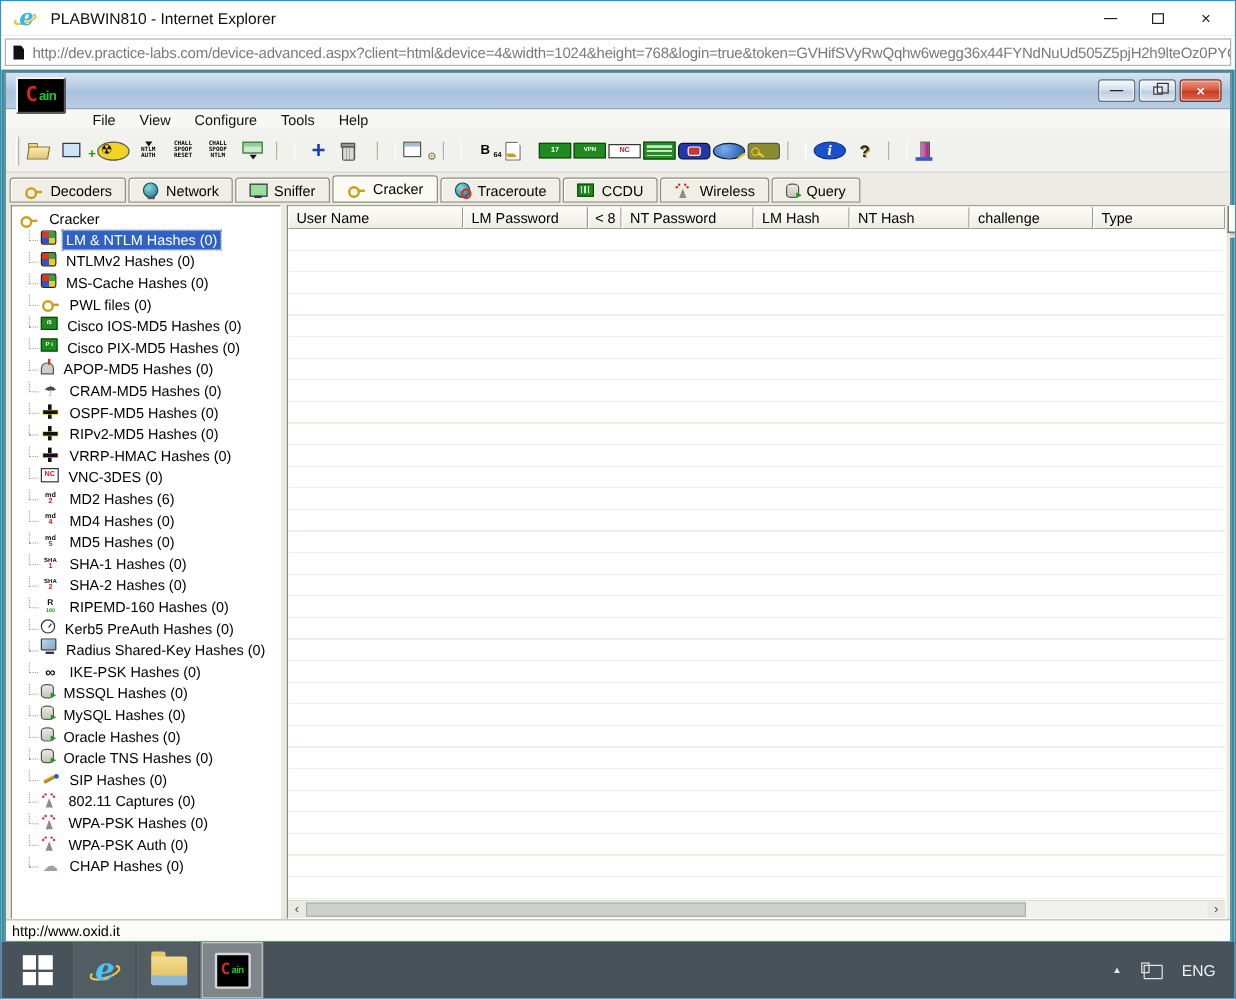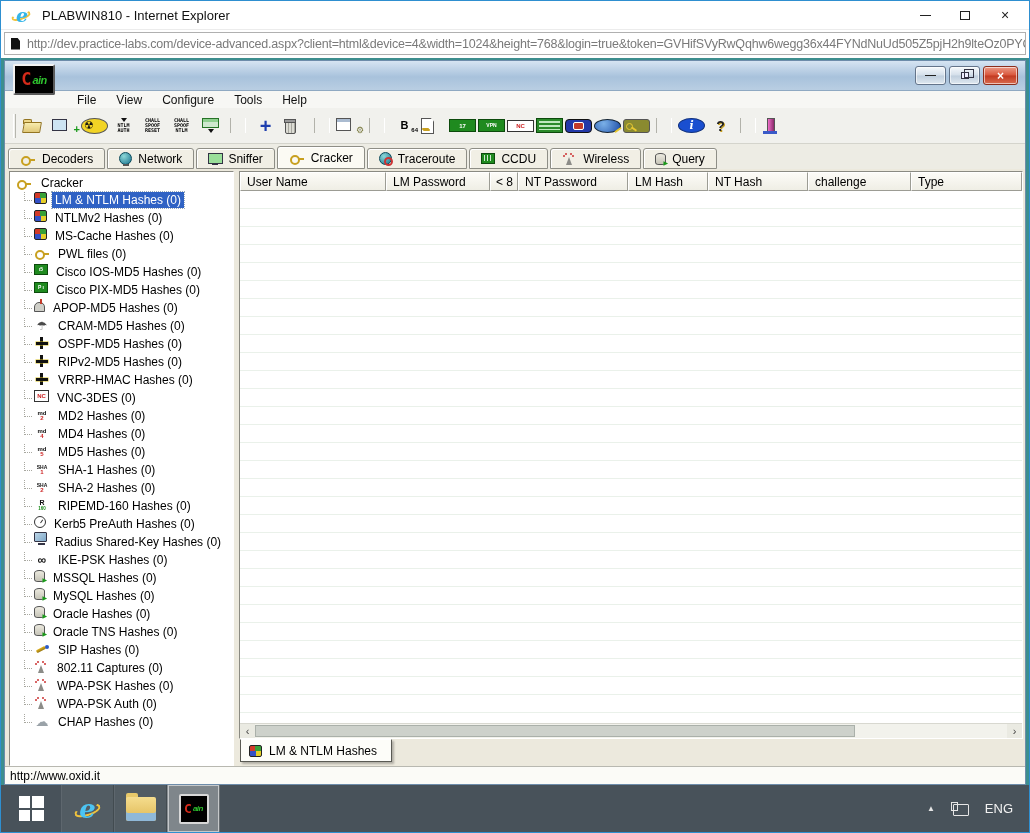--- a/index.html
+++ b/index.html
@@ -25,21 +25,21 @@
 
 
 .remote{flex:1;display:flex;flex-direction:column;min-height:0}
 .desktop{flex:1;background:#3d8e8e;padding:2px 3px 0;min-height:0;display:flex}
 .cain{flex:1;display:flex;flex-direction:column;background:#ece9dd;border:1px solid #6d8caa;position:relative;min-width:0}
 
 
 .cain-titlebar{height:30px;flex:0 0 auto;background:linear-gradient(#d6e4f2,#a8c2dc 55%,#b9cee2);border-bottom:1px solid #8fa9c2;position:relative}
 .cain-logo{position:absolute;left:8px;top:3px;width:42px;height:31px;background:#000;border:2px solid;border-color:#f2f2f2 #5a5a5a #5a5a5a #f2f2f2;z-index:6;display:flex;align-items:center;justify-content:center;border-radius:2px}
 .logo-c{color:#d42a1a;font-weight:bold;font-size:17px;line-height:1;font-family:"DejaVu Sans Mono",monospace;margin-right:1px}
-.logo-ain{color:#2ec32e;font-size:11px;font-weight:bold;font-style:italic;letter-spacing:-.5px}
+.logo-ain{color:#2ec32e;font-size:11px;font-weight:bold;letter-spacing:-.5px}
 .cain-btns{position:absolute;right:7px;top:5px;display:flex;gap:3px}
 .aero-btn{width:31px;height:19px;border:1px solid #64748a;border-radius:3px;background:linear-gradient(#f6f9fc,#d4dfea 48%,#bfcedd 52%,#dfe8f0);display:flex;align-items:center;justify-content:center;color:#334;box-shadow:inset 0 0 0 1px rgba(255,255,255,.6)}
 .aero-close{width:35px;background:linear-gradient(#eb9a86,#d9563c 48%,#c23a22 52%,#d96b4e);border-color:#8c2e1c;color:#fff;font-weight:bold}
 .g-restore{width:8px;height:7px;border:1px solid #334;position:relative;background:#eef}
 .g-restore::after{content:"";position:absolute;left:2px;top:-4px;width:8px;height:7px;border:1px solid #334}
 
 
 .menubar{height:17px;flex:0 0 auto;background:#f7f7f4;display:flex;align-items:center;padding-left:64px;gap:4px}
 .menu-item{padding:1px 8px;color:#111}
 
@@ -57,21 +57,21 @@
 
 .main{flex:1;display:flex;background:#ece9dd;padding:2px 2px 0 4px;min-height:0}
 .tree-panel{width:225px;flex:0 0 auto;background:#fff;border:1px solid;border-color:#8a8a82 #fff #fff #8a8a82;overflow:hidden;padding:2px 0 0 2px}
 .tree-root{display:flex;align-items:center;gap:6px;height:18px;padding-left:4px}
 .tree-items{display:block}
 .tree-item{display:flex;align-items:flex-start;gap:5px;height:18px;padding-left:22px;position:relative}
 .tree-item::before{content:"";position:absolute;left:12px;top:0;bottom:9px;border-left:1px dotted #a8a8a0;width:7px;border-bottom:1px dotted #a8a8a0}
 .tree-label{padding:1px 3px;white-space:nowrap}
 .tree-item.selected .tree-label{background:#2f62c4;color:#fff;outline:1px dotted #9ab;}
 .splitter{width:5px;flex:0 0 auto}
-.right-panel{flex:1;display:flex;flex-direction:column;min-width:0}
+.right-panel{flex:1;display:flex;min-width:0}
 .list-wrap{flex:1;display:flex;flex-direction:column;background:#fff;border:1px solid;border-color:#8a8a82 #fff #fff #8a8a82;min-height:0}
 .list-headers{display:flex;height:19px;flex:0 0 auto;background:#f4f3ec;overflow:hidden}
 .th{flex:0 0 auto;display:flex;align-items:center;padding:0 6px;background:linear-gradient(#fcfbf7,#efeee5);border:1px solid;border-color:#fff #9c9c94 #9c9c94 #fff;white-space:nowrap;overflow:hidden}
 .list-headers .th:last-child{flex:1 0 auto}
 .th[data-name="column-8"]{justify-content:flex-end;padding:0 4px}
 .list-body{flex:1;background:repeating-linear-gradient(to bottom,#fff 0 17px,#eaf1ea 17px 18px)}
 .hscroll{height:15px;flex:0 0 auto;display:flex;background:#f0f0ea;border-top:1px solid #d8d8d0}
 .hs-arrow{width:15px;flex:0 0 auto;display:flex;align-items:center;justify-content:center;color:#444;font-size:11px;background:#eaeae2}
 .hs-track{flex:1;position:relative;background:#f2f2ec}
 .hs-thumb{position:absolute;left:0;top:1px;bottom:1px;width:600px;background:#cdd1cb;border:1px solid #aab0aa}
@@ -448,21 +448,21 @@
                   <span class="tree-label" data-name="tree-item-label">VRRP-HMAC Hashes (0)</span>
                 </div>
 
                 <div class="tree-item" data-name="tree-item-vnc-3des-0">
                   <span class="ic" data-name="vnc-icon"></span>
                   <span class="tree-label" data-name="tree-item-label">VNC-3DES (0)</span>
                 </div>
 
                 <div class="tree-item" data-name="tree-item-md2-hashes-0">
                   <span class="ic" data-name="md2-icon"></span>
-                  <span class="tree-label" data-name="tree-item-label">MD2 Hashes (0)</span>
+                  <span class="tree-label" data-name="tree-item-label">MD2 Hashes (6)</span>
                 </div>
 
                 <div class="tree-item" data-name="tree-item-md4-hashes-0">
                   <span class="ic" data-name="md4-icon"></span>
                   <span class="tree-label" data-name="tree-item-label">MD4 Hashes (0)</span>
                 </div>
 
                 <div class="tree-item" data-name="tree-item-md5-hashes-0">
                   <span class="ic" data-name="md5-icon"></span>
                   <span class="tree-label" data-name="tree-item-label">MD5 Hashes (0)</span>

